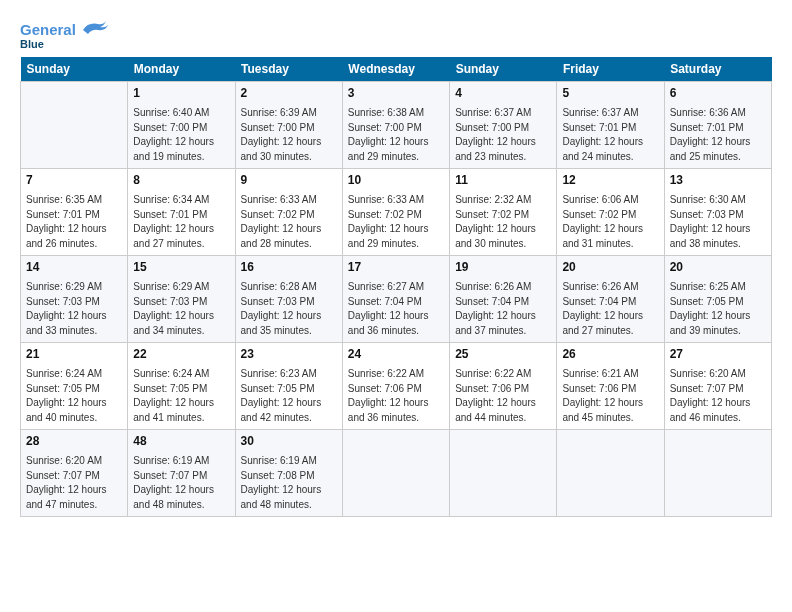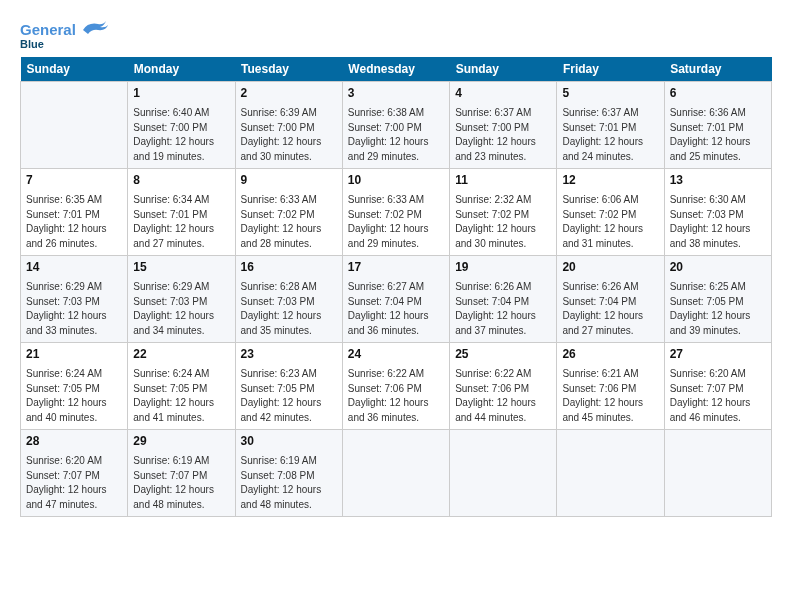--- a/index.html
+++ b/index.html
@@ -249,21 +249,21 @@
             <span class="day-num">27</span>
             <div class="day-info"><span>Sunrise: 6:20 AM</span><br><span>Sunset: 7:07 PM</span><br><span>Daylight: 12 hours</span><br><span>and 46 minutes.</span></div>
           </td>
         </tr>
         <tr>
           <td>
             <span class="day-num">28</span>
             <div class="day-info"><span>Sunrise: 6:20 AM</span><br><span>Sunset: 7:07 PM</span><br><span>Daylight: 12 hours</span><br><span>and 47 minutes.</span></div>
           </td>
           <td>
-            <span class="day-num">29</span>
+            <span class="day-num">48</span>
             <div class="day-info"><span>Sunrise: 6:19 AM</span><br><span>Sunset: 7:07 PM</span><br><span>Daylight: 12 hours</span><br><span>and 48 minutes.</span></div>
           </td>
           <td>
             <span class="day-num">30</span>
             <div class="day-info"><span>Sunrise: 6:19 AM</span><br><span>Sunset: 7:08 PM</span><br><span>Daylight: 12 hours</span><br><span>and 48 minutes.</span></div>
           </td>
           <td class="empty-cell"></td>
           <td class="empty-cell"></td>
           <td class="empty-cell"></td>
           <td class="empty-cell"></td>

